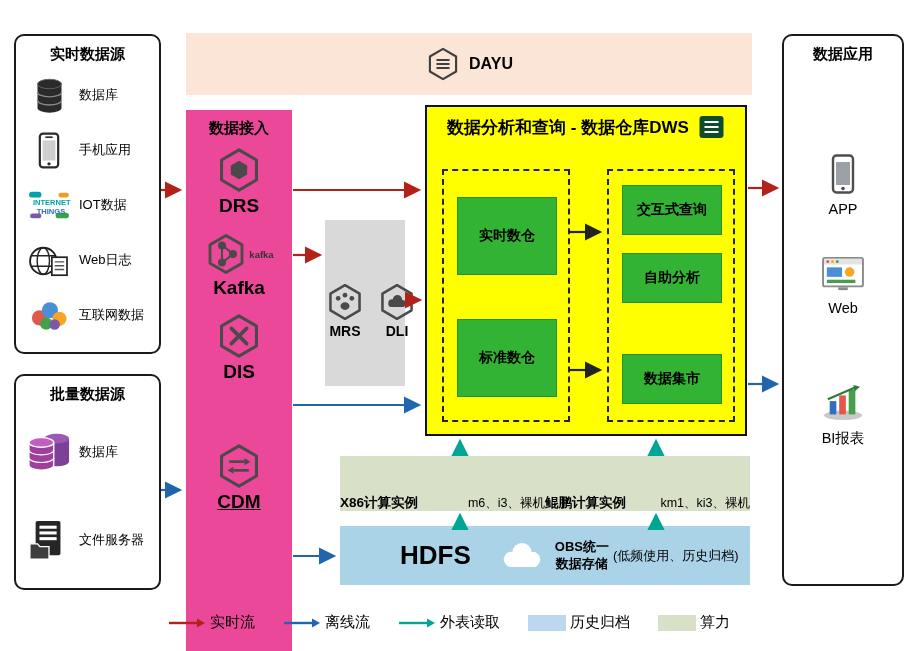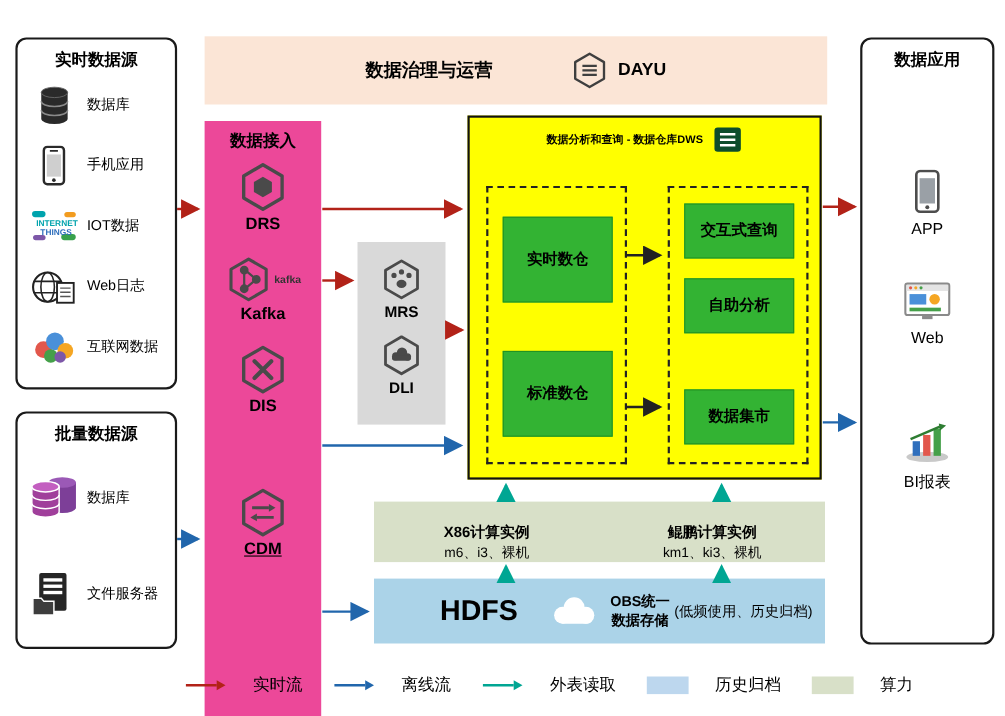--- a/index.html
+++ b/index.html
@@ -22,63 +22,63 @@
   
   #governance { position:absolute; left:186px; top:33px; width:566px; height:62px;
                 background:#fbe5d6; display:flex; align-items:center; justify-content:center; gap:70px; }
   #governance .gov-title { font-weight:bold; font-size:16.5px; }
   .dayu-group { display:flex; align-items:center; gap:8px; }
   .dayu-name { font-weight:bold; font-size:16px; }
 
   
   #ingestion { position:absolute; left:186px; top:110px; width:106px; height:608px; background:#ec4899; }
   .ing-item { position:absolute; width:100%; display:flex; flex-direction:column; align-items:center; }
-  .ing-label { font-weight:bold; font-size:15px; margin-top:1px; }
+  .ing-label { font-weight:bold; font-size:19px; margin-top:1px; }
   .kafka-row { display:flex; align-items:center; }
   .kafka-badge { font-size:9.5px; font-weight:bold; color:#333; margin-left:1px; }
 
   
   #processing { position:absolute; left:325px; top:220px; width:80px; height:166px; background:#d9d9d9;
-                display:flex; flex-direction:column; align-items:center; padding-top:14px; gap:12px; }
+                display:flex; flex-direction:row; align-items:center; padding-top:14px; gap:12px; }
   .proc-item { display:flex; flex-direction:column; align-items:center; }
   .proc-label { font-weight:bold; font-size:14px; margin-top:1px; }
 
   
   #dws { position:absolute; left:425px; top:105px; width:322px; height:331px; background:#ffff00; border:2.5px solid #111; }
   .dws-title-row { display:flex; align-items:center; justify-content:center; gap:9px; padding-top:8px; }
-  .dws-title { font-weight:bold; font-size:10px; }
+  .dws-title { font-weight:bold; font-size:17px; }
   .dashed { position:absolute; top:62px; width:128px; height:253px; border:2px dashed #222; }
   .dashed.left { left:15px; } .dashed.right { left:180px; }
   .module { position:absolute; left:13px; width:100px; background:#33b333; border:1px solid #229322;
             display:flex; align-items:center; justify-content:center; font-weight:bold; font-size:14px; }
   .module.wh { height:78px; }
   .module.svc { height:50px; }
 
   
   #compute { position:absolute; left:340px; top:456px; width:410px; height:55px; background:#d8e0c8; display:flex; }
-  .compute-half { flex:1; display:flex; flex-direction:column; align-items:center; justify-content:flex-end;margin-top:38px; }
+  .compute-half { flex:1; display:flex; flex-direction:row; align-items:center; justify-content:space-between;margin-top:38px; }
   .compute-title { font-weight:bold; font-size:13.5px; }
   .compute-sub { font-size:12.5px; margin-top:1px; }
 
   
   #storage { position:absolute; left:340px; top:526px; width:410px; height:59px; background:#abd3e8;
              display:flex; align-items:center; }
   .hdfs { font-weight:bold; font-size:26px; margin-left:60px; }
   .cloud-wrap { margin-left:26px; display:flex; align-items:center; }
   .obs-block { font-weight:bold; font-size:13px; line-height:1.3; margin-left:8px; text-align:center; }
   .obs-note { font-size:13px; margin-left:4px; }
 
   
   #apps-panel { left:782px; top:34px; width:122px; height:552px; }
   .app-item { position:absolute; width:100%; display:flex; flex-direction:column; align-items:center; gap:7px; }
   .app-label { font-size:14.5px; }
 
   
   #legend { position:absolute; left:168px; top:613px; display:flex; align-items:center; gap:28px; }
-  .legend-item { display:flex; align-items:center; gap:24px; font-size:15px; }
+  .legend-item { display:flex; align-items:center; gap:4px; font-size:15px; }
   .swatch { width:38px; height:16px; }
   .swatch.archive { background:#bdd7ee; }
   .swatch.compute { background:#d8e0c8; }
 
   
   #arrows { position:absolute; left:0; top:0; z-index:10; pointer-events:none; }
 </style>
 </head>
 <body>
 
@@ -173,21 +173,20 @@
             <circle cx="14" cy="30" r="1.6" fill="#9fe29f"></circle>
             <path d="M2,26 h8 l2.5,3 h9.5 v13 h-20 z" fill="#3d3d3d" stroke="#fff" stroke-width="1.4"></path>
           </svg>
         </span>
         <span class="src-label">文件服务器</span>
       </div>
     </div>
   </div>
 
   <div id="governance">
-    <span class="gov-title">数据治理与运营</span>
     <span class="dayu-group">
       <svg viewBox="0 0 44 44" width="36" height="36">
         <polygon points="22,3.5 38,12.8 38,31.2 22,40.5 6,31.2 6,12.8" fill="none" stroke="#3f3f3f" stroke-width="2.6" stroke-linejoin="round"></polygon>
         <path d="M14,17 h16 M14,22 h16 M14,27 h16" stroke="#3f3f3f" stroke-width="2.4" fill="none"></path>
       </svg>
       <span class="dayu-name">DAYU</span>
     </span>
   </div>
 
   <div id="ingestion">

